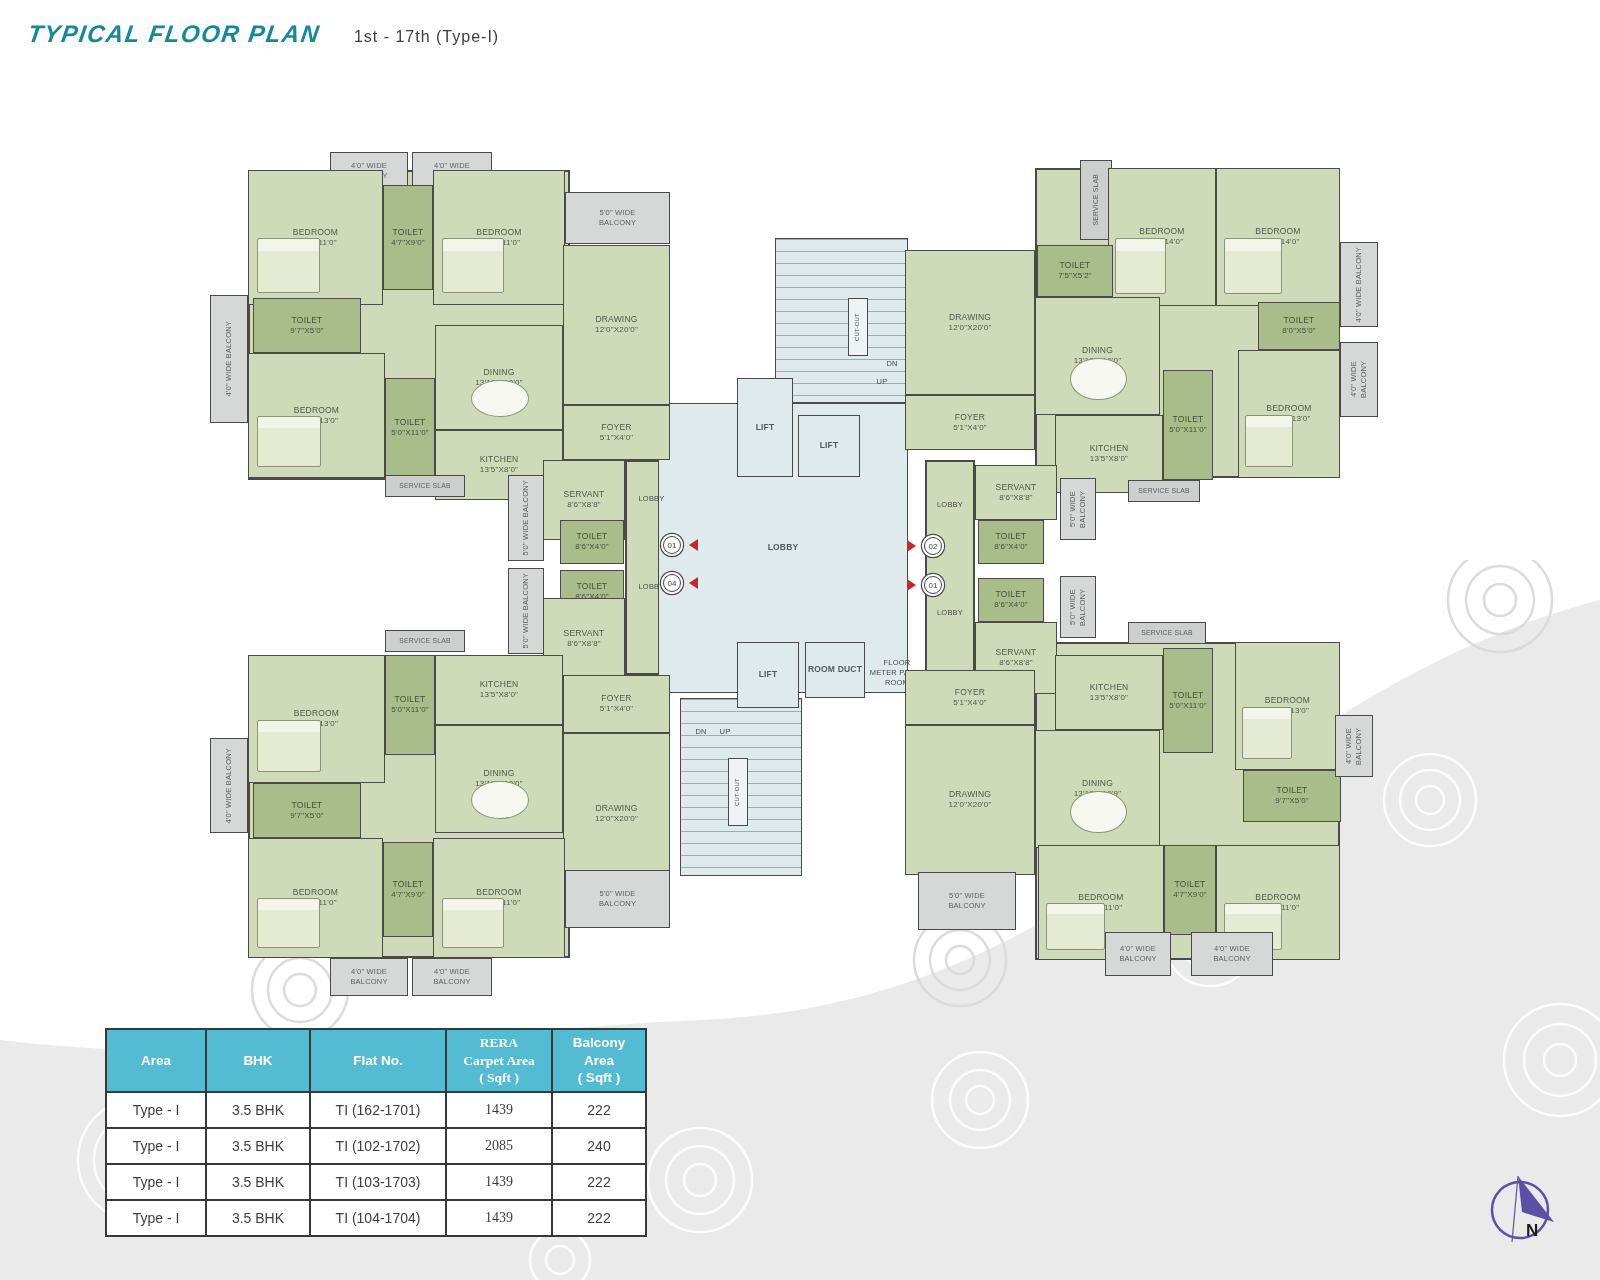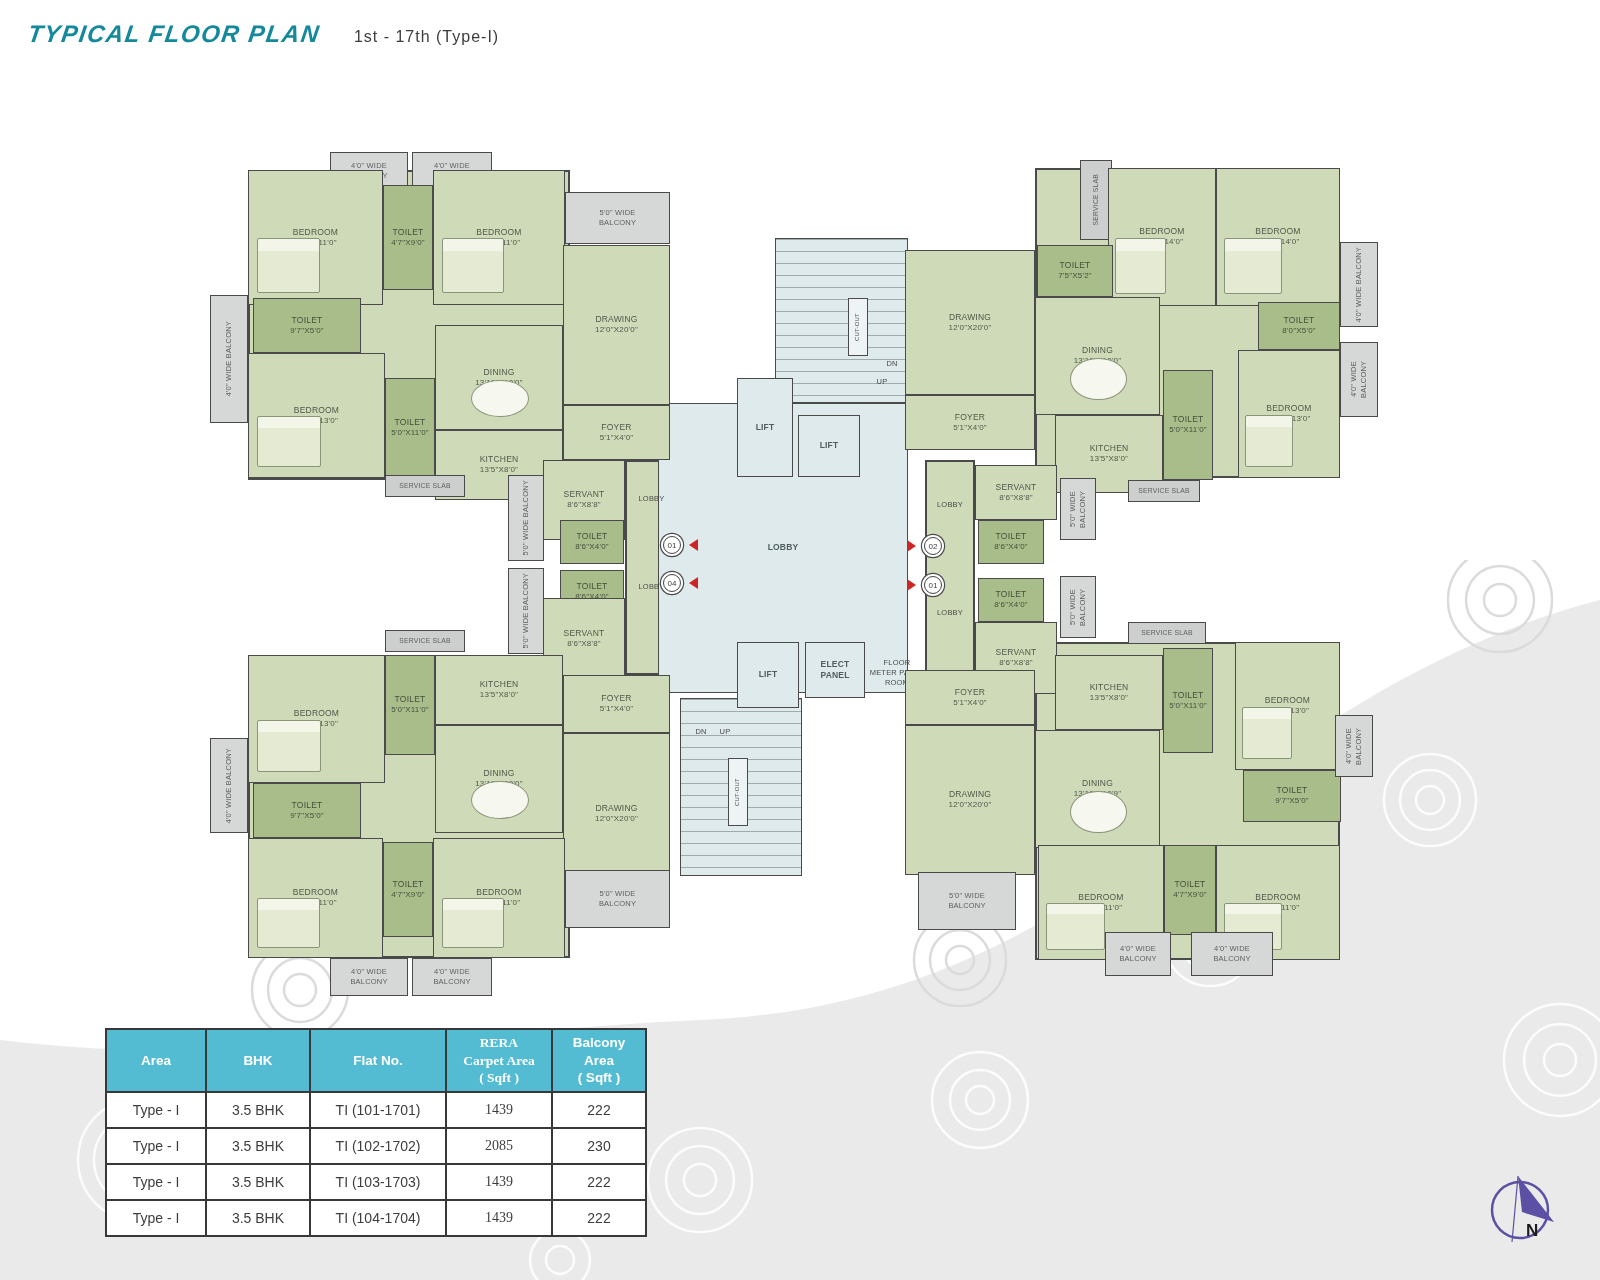--- a/index.html
+++ b/index.html
@@ -134,21 +134,21 @@
       <span class="nm">UP</span>
     </div>
     <div class="area t-stairs" style="left: 500px; top: 568px; width: 122px; height: 178px;"></div>
     <div class="area t-cutout vert" style="left: 548px; top: 628px; width: 20px; height: 68px;">
       <span class="nm">CUT-OUT</span>
     </div>
     <div class="area t-core" style="left: 557px; top: 512px; width: 62px; height: 66px;">
       <span class="nm">LIFT</span>
     </div>
     <div class="area t-core" style="left: 625px; top: 512px; width: 60px; height: 56px;">
-      <span class="nm">ELECT PANEL</span>
+      <span class="nm">ROOM DUCT</span>
     </div>
     <div class="area t-label" style="left: 688px; top: 512px; width: 58px; height: 62px;">
       <span class="nm">FLOOR METER PANEL ROOM</span>
     </div>
     <div class="area t-label" style="left: 510px; top: 596px; width: 22px; height: 12px;">
       <span class="nm">DN</span>
     </div>
     <div class="area t-label" style="left: 534px; top: 596px; width: 22px; height: 12px;">
       <span class="nm">UP</span>
     </div>
@@ -470,30 +470,30 @@
 ( Sqft )</th>
         <th class="c4">Balcony
 Area
 ( Sqft )</th>
       </tr>
     </thead>
   <tbody>
       <tr>
         <td class="c0">Type - I</td>
         <td class="c1">3.5 BHK</td>
-        <td class="c2">TI (101-1701)</td>
+        <td class="c2">TI (162-1701)</td>
         <td class="c3">1439</td>
         <td class="c4">222</td>
       </tr>
       <tr>
         <td class="c0">Type - I</td>
         <td class="c1">3.5 BHK</td>
         <td class="c2">TI (102-1702)</td>
         <td class="c3">2085</td>
-        <td class="c4">230</td>
+        <td class="c4">240</td>
       </tr>
       <tr>
         <td class="c0">Type - I</td>
         <td class="c1">3.5 BHK</td>
         <td class="c2">TI (103-1703)</td>
         <td class="c3">1439</td>
         <td class="c4">222</td>
       </tr>
       <tr>
         <td class="c0">Type - I</td>

